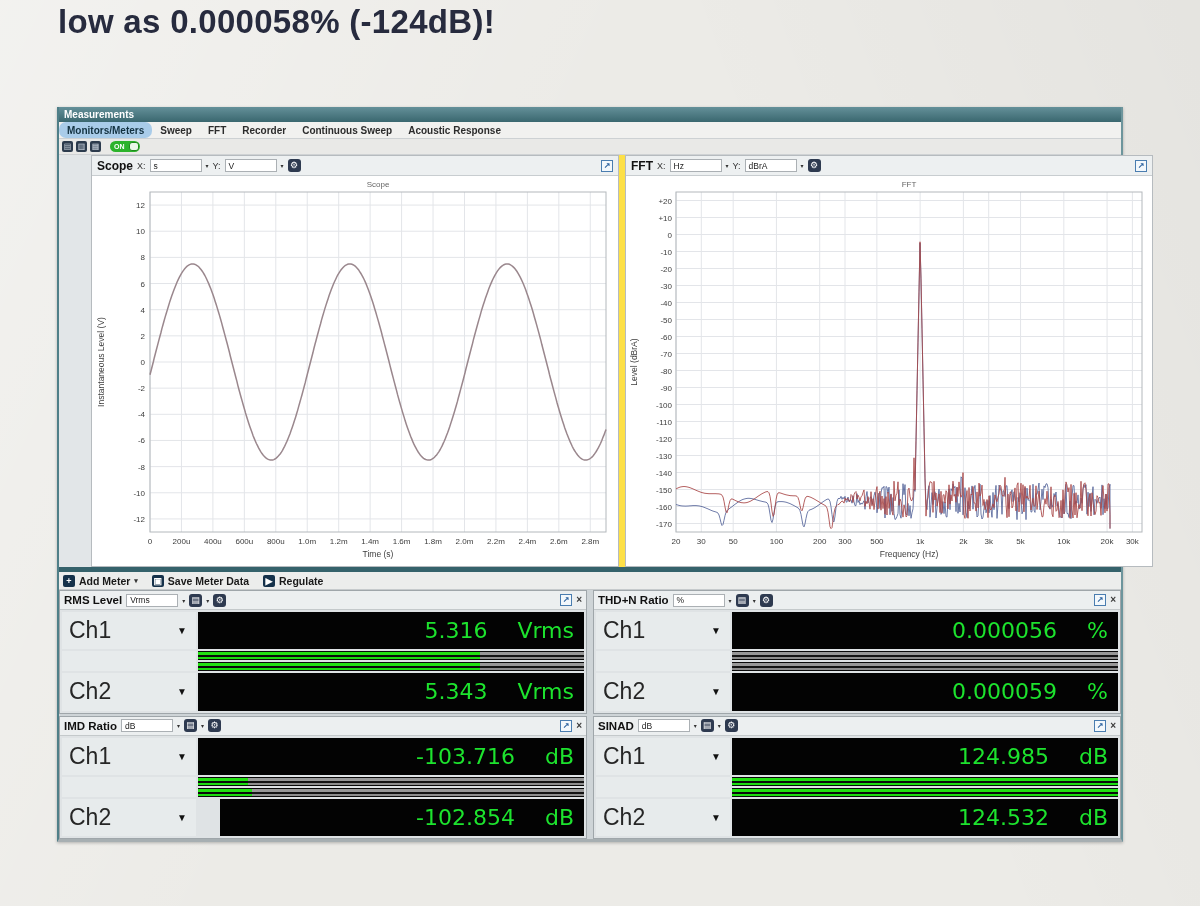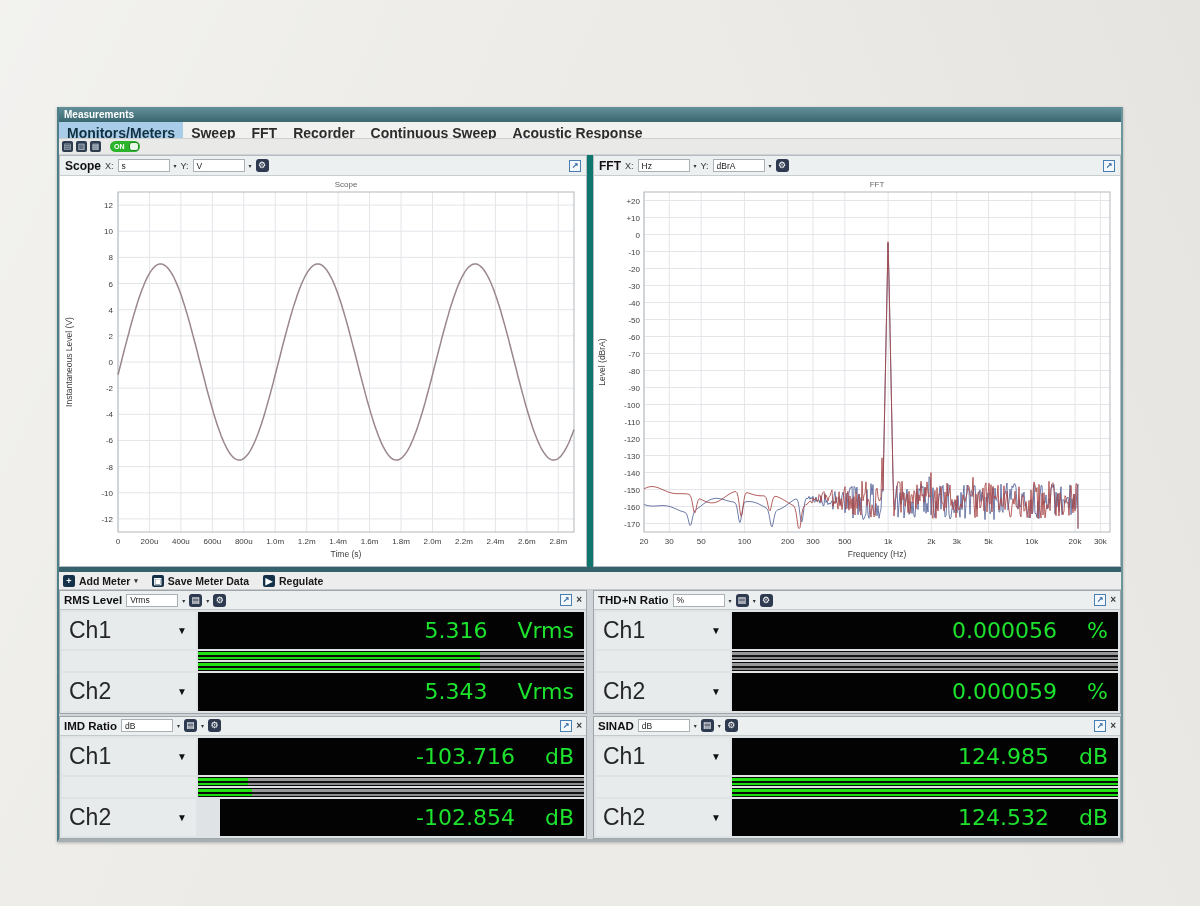--- a/index.html
+++ b/index.html
@@ -19,33 +19,33 @@
     font-size:33px; font-weight:bold; line-height:44px; letter-spacing:.3px; }
   
   .app-window { position:absolute; left:57px; top:107px; width:1066px; height:735px;
     display:flex; flex-direction:column; background:#e2e6e8;
     border-left:2px solid #4f7f88; border-right:2px solid #6d959c; border-bottom:3px solid #a7afb2;
     box-shadow: 0 1px 3px rgba(0,0,0,.25); }
   .titlebar { height:15px; flex:none; background:linear-gradient(#649099,#3a676f);
     color:#fff; font-size:10px; font-weight:bold; padding:1px 0 8px 5px; line-height:13px; }
   .tabbar { height:17px; flex:none; background:#f1f1ef; display:flex; align-items:stretch;
     border-bottom:1px solid #cdd1d3; }
-  .tab { font-size:14px; font-weight:bold; color:#2c2c2c; padding:3px 8px 12px 8px; white-space:nowrap; }
+  .tab { font-size:10px; font-weight:bold; color:#2c2c2c; padding:3px 8px 12px 8px; white-space:nowrap;border-radius:7px; }
   .tab.selected { background:#a9cce9; color:#123140; }
   .icon-toolbar { height:16px; flex:none; background:#e9e9e7; border-bottom:1px solid #cfd2d4;
     display:flex; align-items:center; gap:3px; padding-left:3px; }
   .tb-ico { width:11px; height:11px; background:#2c3b4d; border-radius:2px; color:#cfd8e2;
     font-size:8px; line-height:11px; text-align:center; }
   .toggle-on { margin-left:6px; width:30px; height:11px; border-radius:6px; background:#2cb32c;
     display:flex; align-items:center; position:relative; }
   .toggle-on .lbl { color:#fff; font-size:7px; font-weight:bold; padding-left:4px; }
   .toggle-on .knob { position:absolute; right:1px; top:1px; width:10px; height:9px;
     border-radius:3px; background:#e9f7e9; border:1px solid #1d8a1d; }
   
-  .graphs { height:412px; flex:none; display:flex; gap:6px; background:#0f766e; }
+  .graphs { height:412px; flex:none; display:flex; gap:6px; background:#fde047;margin-left:32px; }
   .graph-panel { width:528px; flex:none; display:flex; flex-direction:column;
     border:1px solid #b6bbbf; background:#fff; }
   .graph-header { height:20px; flex:none; background:#edf0f1; border-bottom:1px solid #c8cdd0;
     display:flex; align-items:center; gap:4px; padding:0 5px; }
   .graph-name { font-size:12px; font-weight:bold; color:#111; }
   .axis-lab { font-size:9px; color:#333; }
   .dd { width:52px; height:13px; background:#fff; border:1px solid #abb0b4; font-size:8.5px;
     color:#222; padding:1px 3px; display:flex; align-items:center; justify-content:space-between; }
   .mini-caret { font-size:6px; color:#333; }
   .gear-ico { width:13px; height:13px; background:#2e3a50; border-radius:3px; color:#fff;
@@ -86,20 +86,21 @@
     background:linear-gradient(to bottom,#979797 0 3px,#141414 3px 5px,#8d8d8d 5px); }
   .bar-fill { position:absolute; left:0; top:1px; bottom:1px; width:0;
     background:linear-gradient(to bottom,#22e012 0 3px,#0b0b0b 3px 5px,#1cdb10 5px); }
 </style>
 </head>
 <body>
 
 <div class="page">
 
   <div class="headline">
+    <div>low as 0.000058% (-124dB)!</div>
   </div>
 
   <div class="app-window">
 
     <div class="titlebar">Measurements</div>
 
     <div class="tabbar">
       <div class="tab selected">Monitors/Meters</div>
       <div class="tab">Sweep</div>
       <div class="tab">FFT</div>

